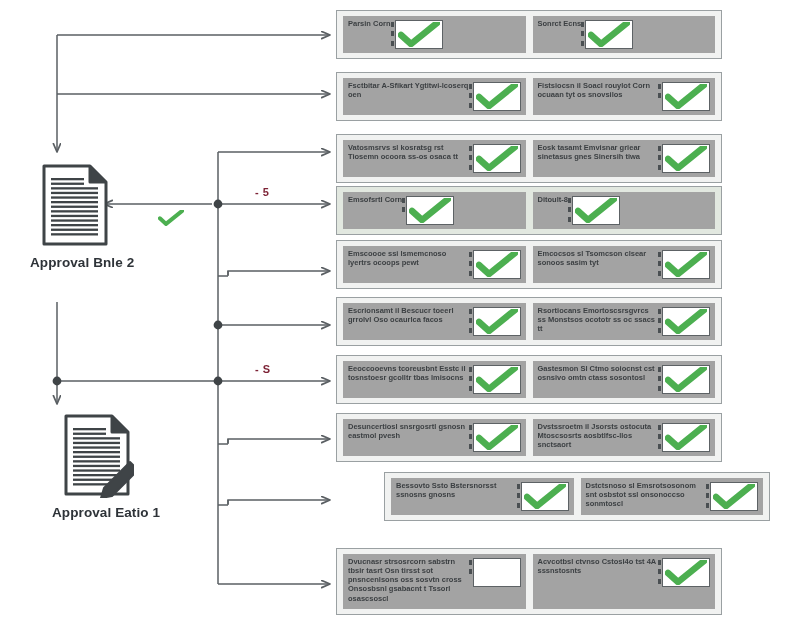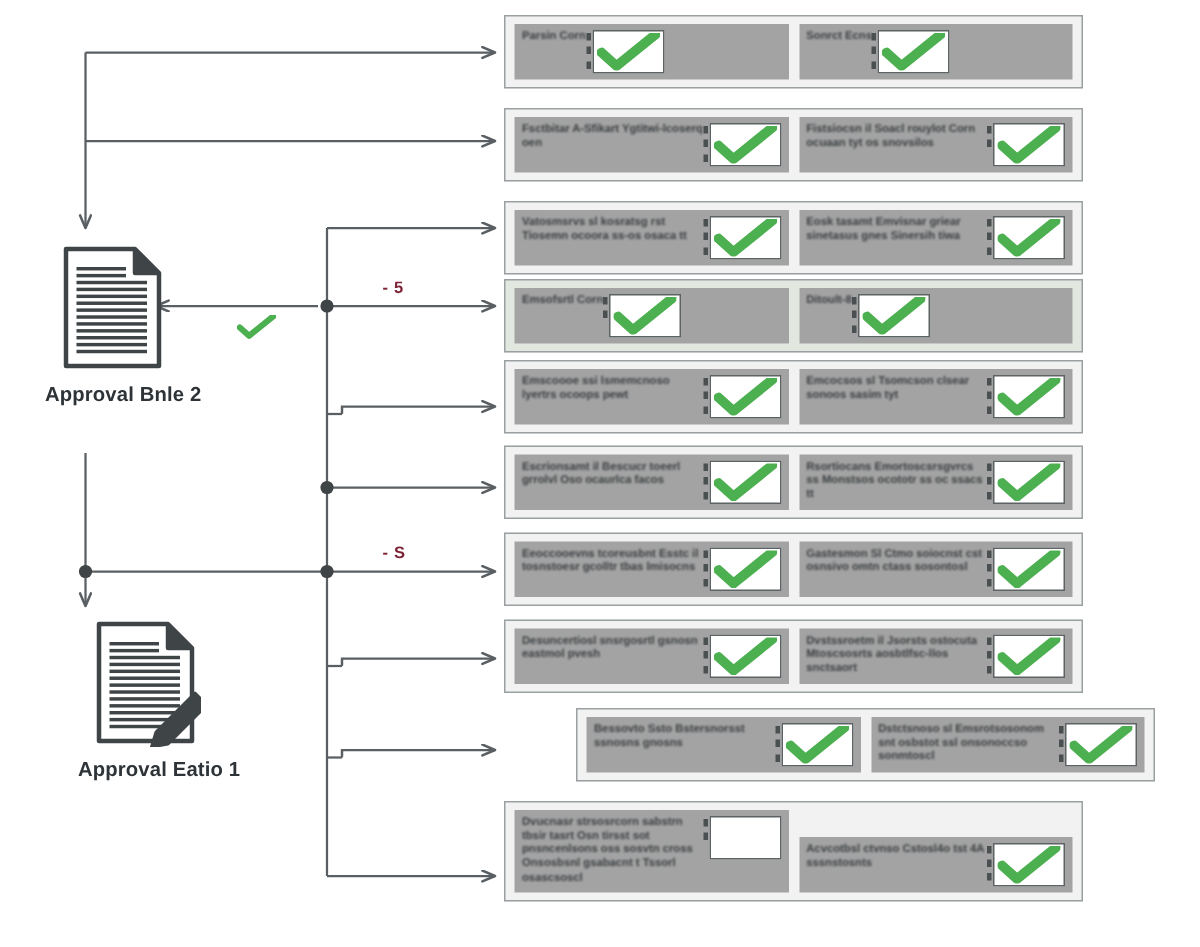--- a/index.html
+++ b/index.html
@@ -626,21 +626,21 @@
               </div>
             </div>
             <div class="chk">
               <svg width="42" height="25" viewBox="0 0 42 25">
                 <path d="M3,13 L13,22 L39,1" fill="none" stroke="#4CAF50" stroke-width="6.5" stroke-linecap="round" stroke-linejoin="round"></path>
               </svg>
             </div>
           </div>
         </div>
       </div>
-      <div class="card" style="top: 534px; align-items: flex-end;">
+      <div class="card" style="top: 548px;">
         <div class="panel">
           <div class="p-title">Dvucnasr strsosrcorn sabstrn tbsir tasrt Osn tirsst sot pnsncenlsons oss sosvtn cross Onsosbsnl gsabacnt t Tssorl osascsoscl</div>
           <div class="panel-body">
             <div class="panel-fields">
               <div class="f-line">
                 <span class="bullet"></span>
                 <span class="ink" style="left: 6px; width: 38%;"></span>
               </div>
               <div class="f-line">
                 <span class="bullet"></span>

